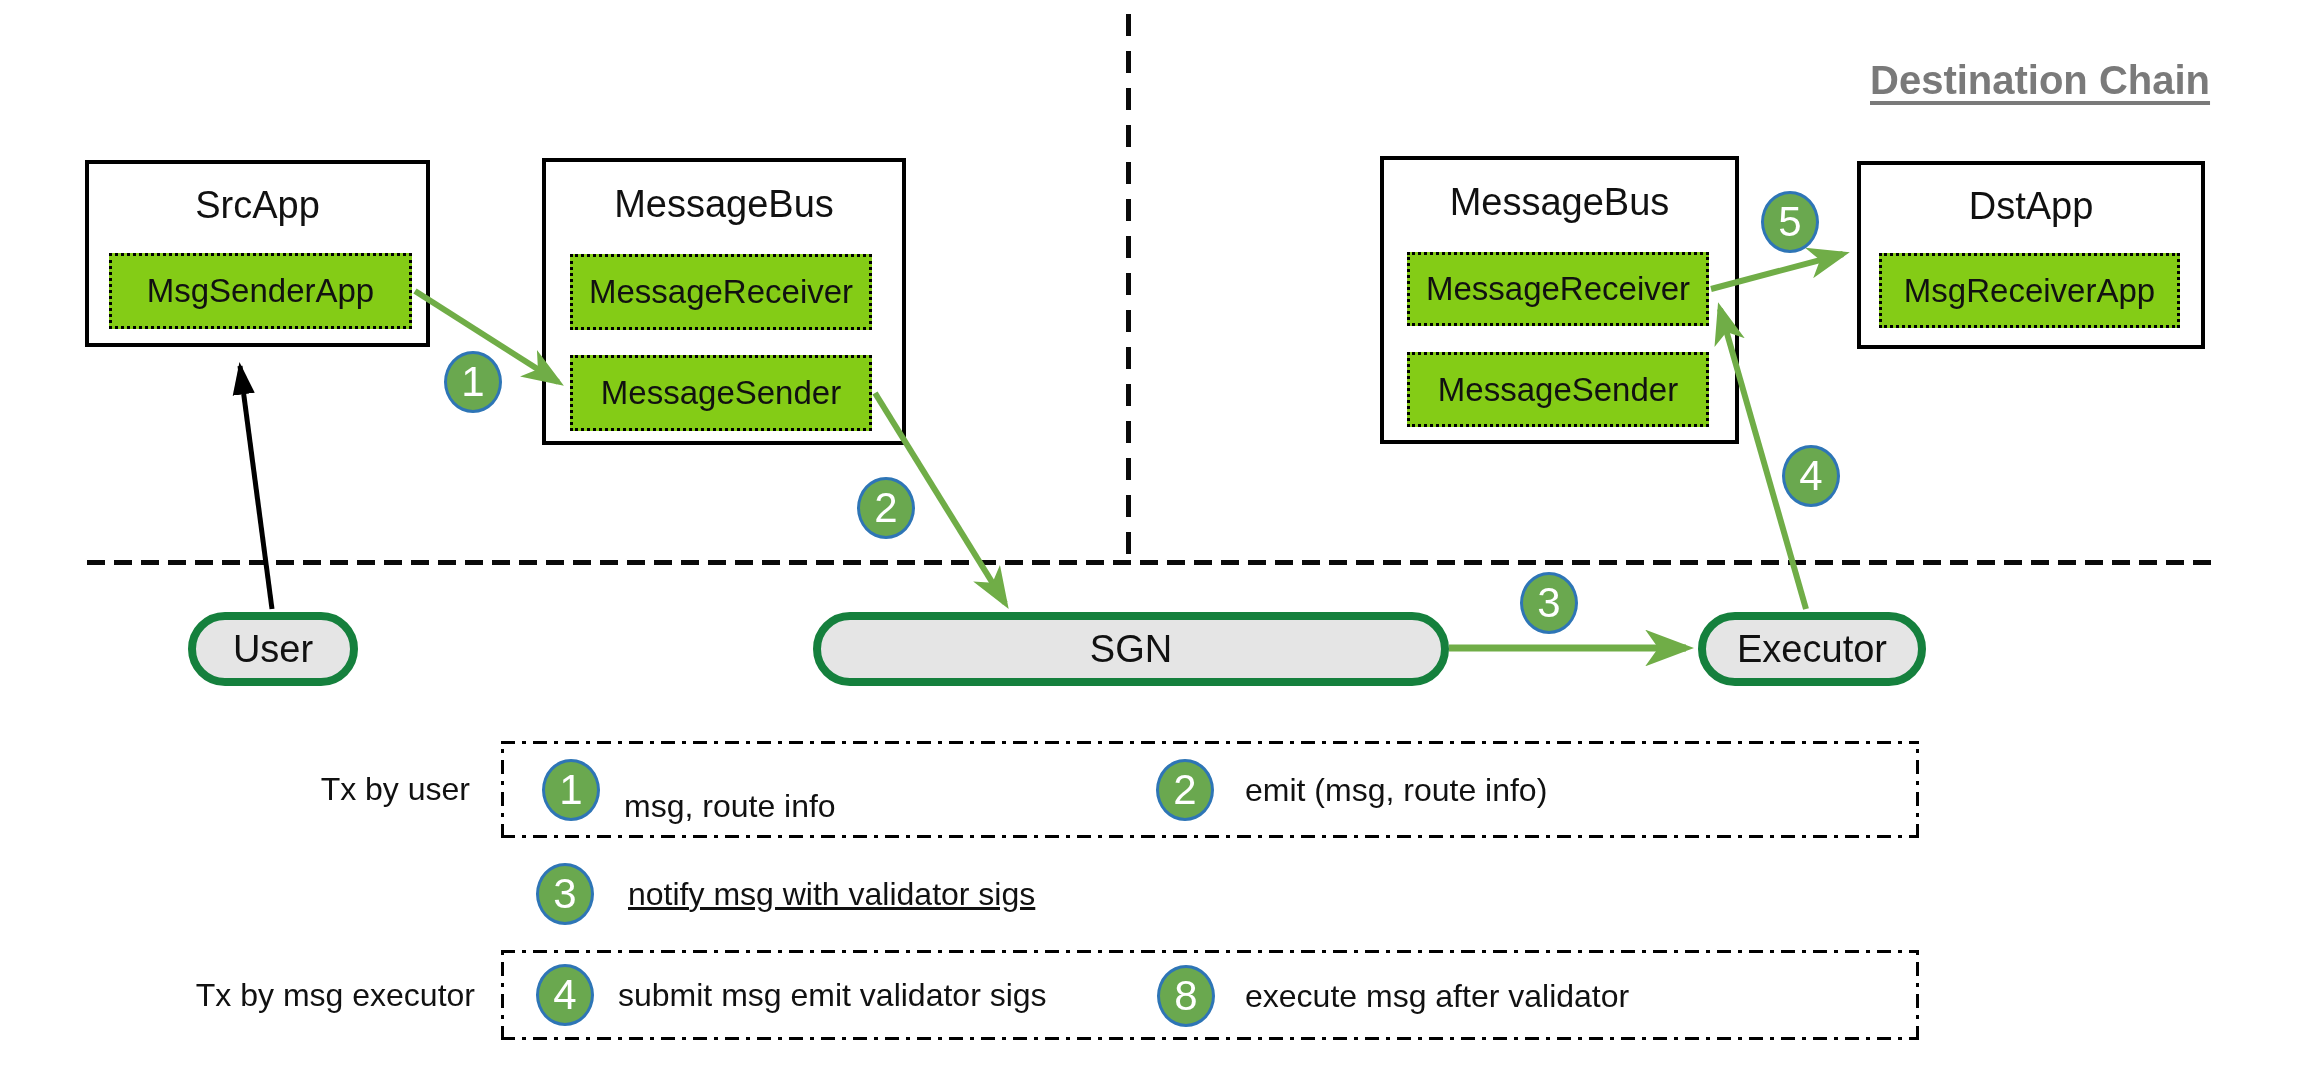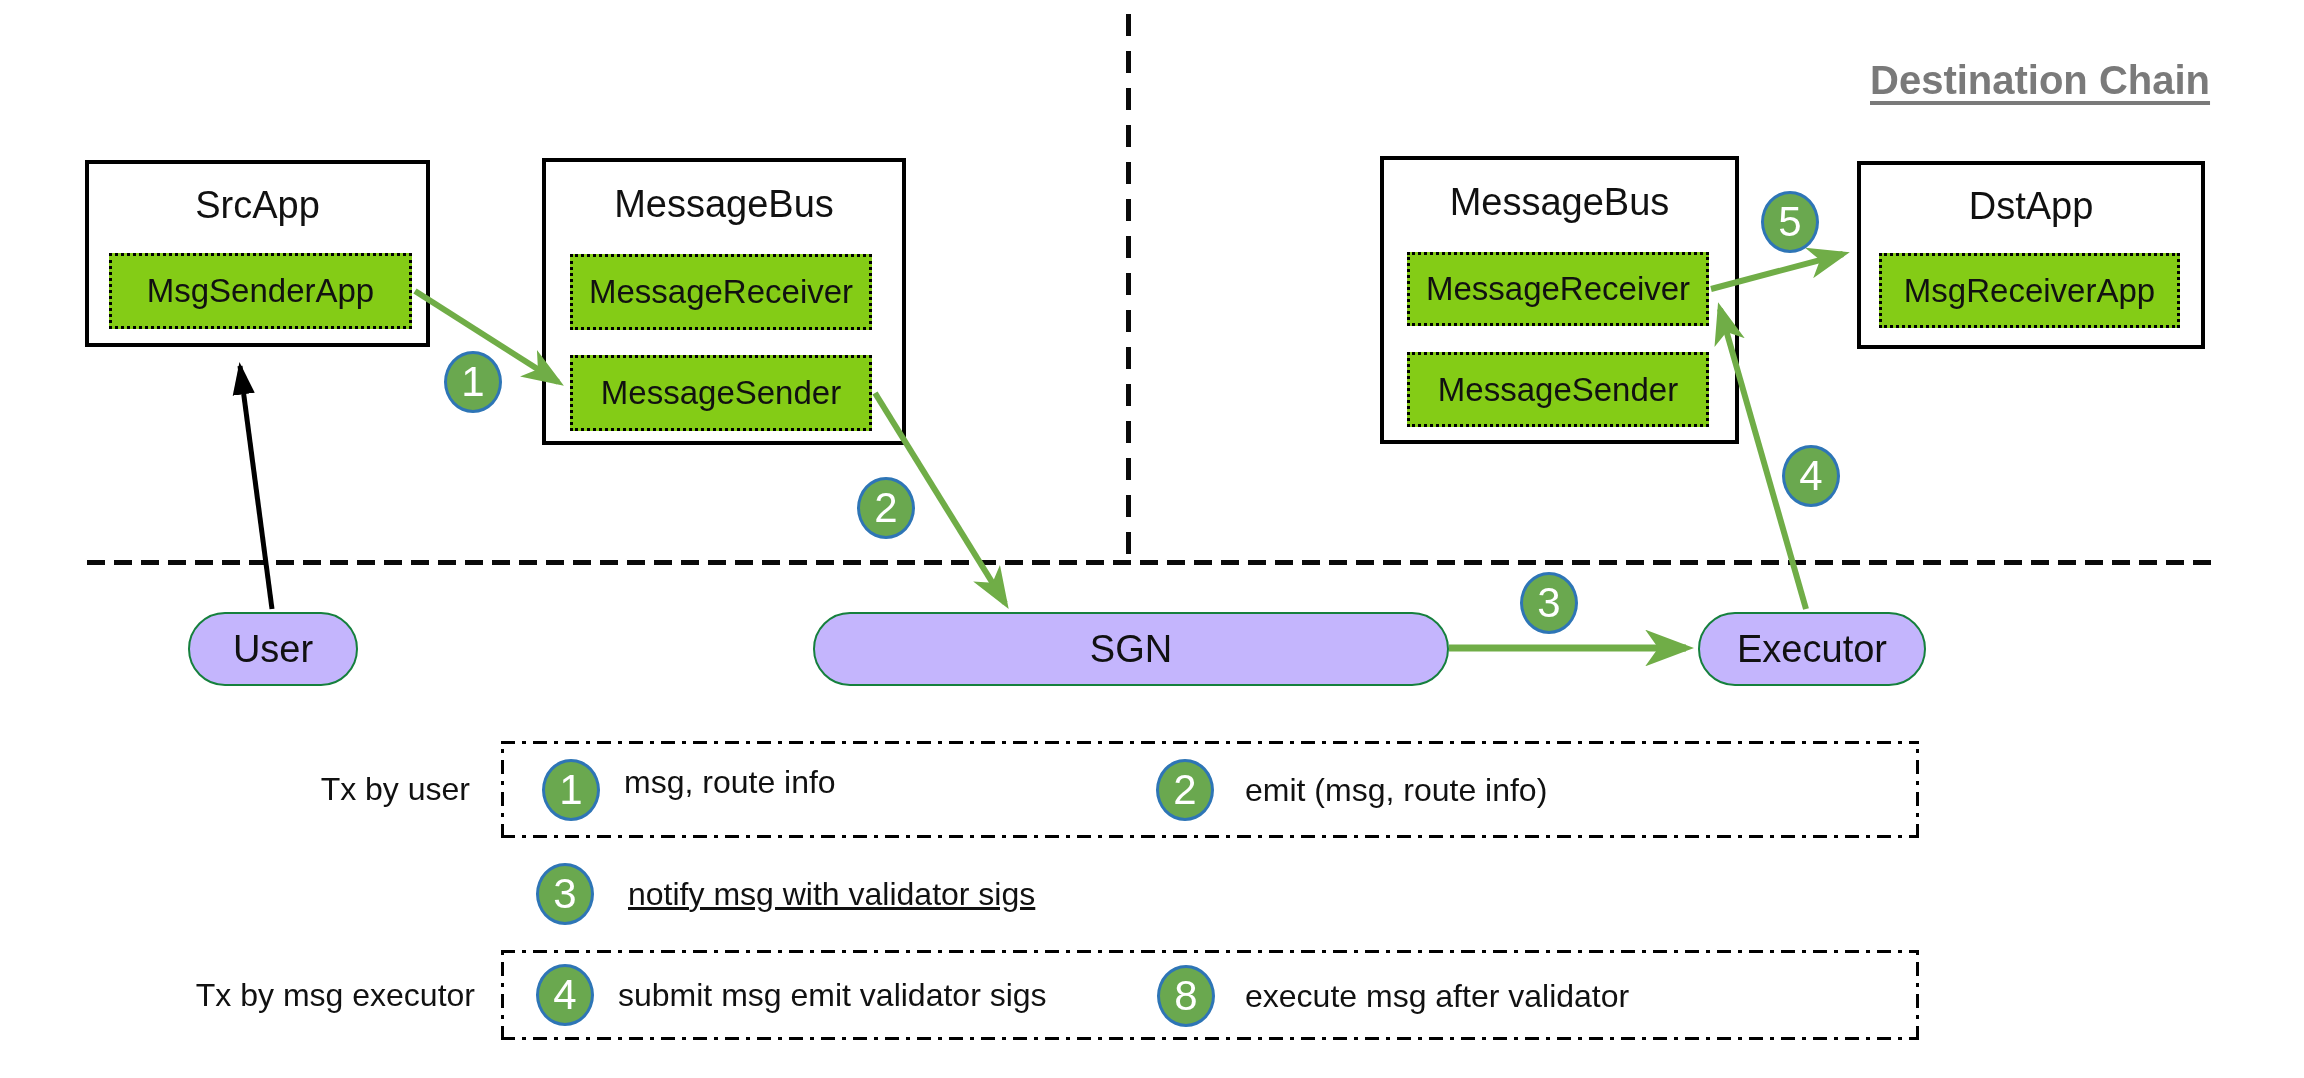--- a/index.html
+++ b/index.html
@@ -6,21 +6,21 @@
   #canvas{
     position:relative;width:2304px;height:1078px;background:#ffffff;
     font-family:"Liberation Sans", sans-serif;color:#111;overflow:hidden;
   }
   .abs{position:absolute;box-sizing:border-box;}
   .box{border:4px solid #000;background:#fff;}
   .dotted{border:3px dotted #000;background:#84cc16;}
   .flexc{display:flex;align-items:center;justify-content:center;}
   .node-title{font-size:38px;}
   .inner-label{font-size:33px;}
-  .pill{border:2px solid #15803d;border-radius:40px;background:#c4b5fd;font-size:38px;}
+  .pill{border:8px solid #15803d;border-radius:40px;background:#e5e5e5;font-size:38px;}
   .chain-title{
     font-size:40px;font-weight:bold;color:#7a7a7a;
     text-decoration:underline;text-decoration-thickness:4px;text-underline-offset:7px;
   }
   .step{
     position:absolute;width:58px;height:62px;border-radius:50%;
     background:#6aa84f;border:3px solid #2e75b6;color:#fff;
     display:flex;align-items:center;justify-content:center;
     font-size:42px;box-sizing:border-box;z-index:5;
   }
@@ -97,21 +97,21 @@
 
   <div class="step" style="left:444px;top:351px;">1</div>
   <div class="step" style="left:857px;top:477px;">2</div>
   <div class="step" style="left:1520px;top:572px;">3</div>
   <div class="step" style="left:1782px;top:445px;">4</div>
   <div class="step" style="left:1761px;top:191px;">5</div>
 
   <div class="abs legend-label" style="left:85px;top:741px;width:385px;height:97px;">Tx by user</div>
   <div class="abs dashdot" style="left:501px;top:741px;width:1418px;height:97px;"></div>
   <div class="step" style="left:542px;top:759px;">1</div>
-  <div class="abs legend-text" style="left:624px;top:752px;height:60px;">msg, route info</div>
+  <div class="abs legend-text" style="left:624px;top:776px;height:60px;">msg, route info</div>
   <div class="step" style="left:1156px;top:759px;">2</div>
   <div class="abs legend-text" style="left:1245px;top:760px;height:60px;">emit (msg, route info)</div>
 
   <div class="step" style="left:536px;top:863px;">3</div>
   <div class="abs legend-text" style="left:628px;top:864px;height:60px;text-decoration:underline;">notify msg with validator sigs</div>
 
   <div class="abs legend-label" style="left:85px;top:950px;width:390px;height:90px;">Tx by msg executor</div>
   <div class="abs dashdot" style="left:501px;top:950px;width:1418px;height:90px;"></div>
   <div class="step" style="left:536px;top:964px;">4</div>
   <div class="abs legend-text" style="left:618px;top:965px;height:60px;">submit msg emit validator sigs</div>

